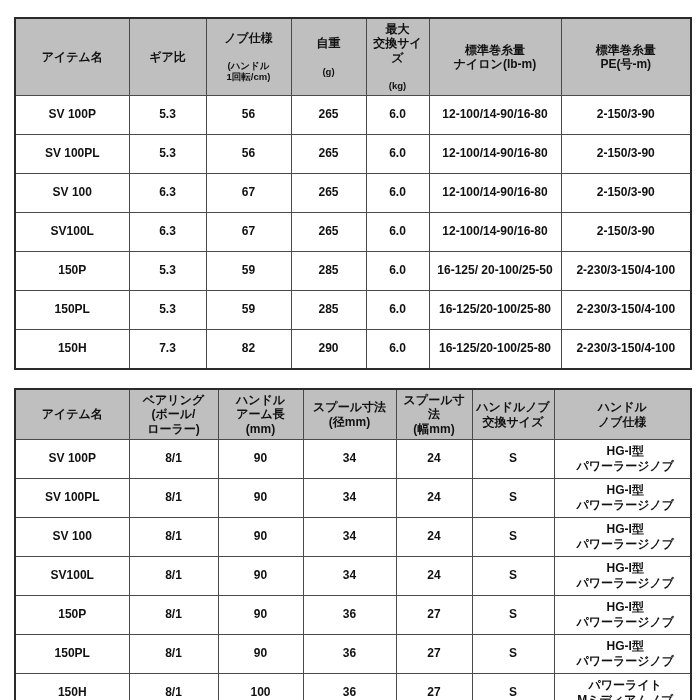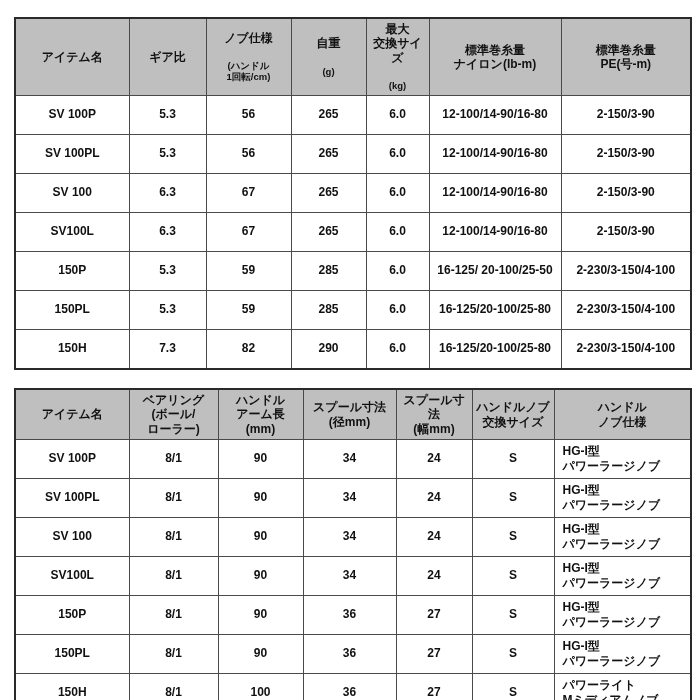--- a/index.html
+++ b/index.html
@@ -43,21 +43,21 @@
   .t2 thead tr { height: 49px; }
   td {
     font-size: 12px;
     height: 34px;
     padding: 2px 2px;
     white-space: pre-line;
     line-height: 1.3;
   }
   .hmain, .hsub { white-space: pre-line; }
   .hsub { font-size: 9.5px; line-height: 1.15; margin-top: 16px; }
-  td.left { text-align: left; padding-left: 8px; }
+  td.left { text-align: center; padding-left: 8px; }
 </style>
 </head>
 <body>
 
 <div class="page">
 
   <table class="spec-table t1">
     <colgroup>
       <col style="width:114px">
         <col style="width:77px">

